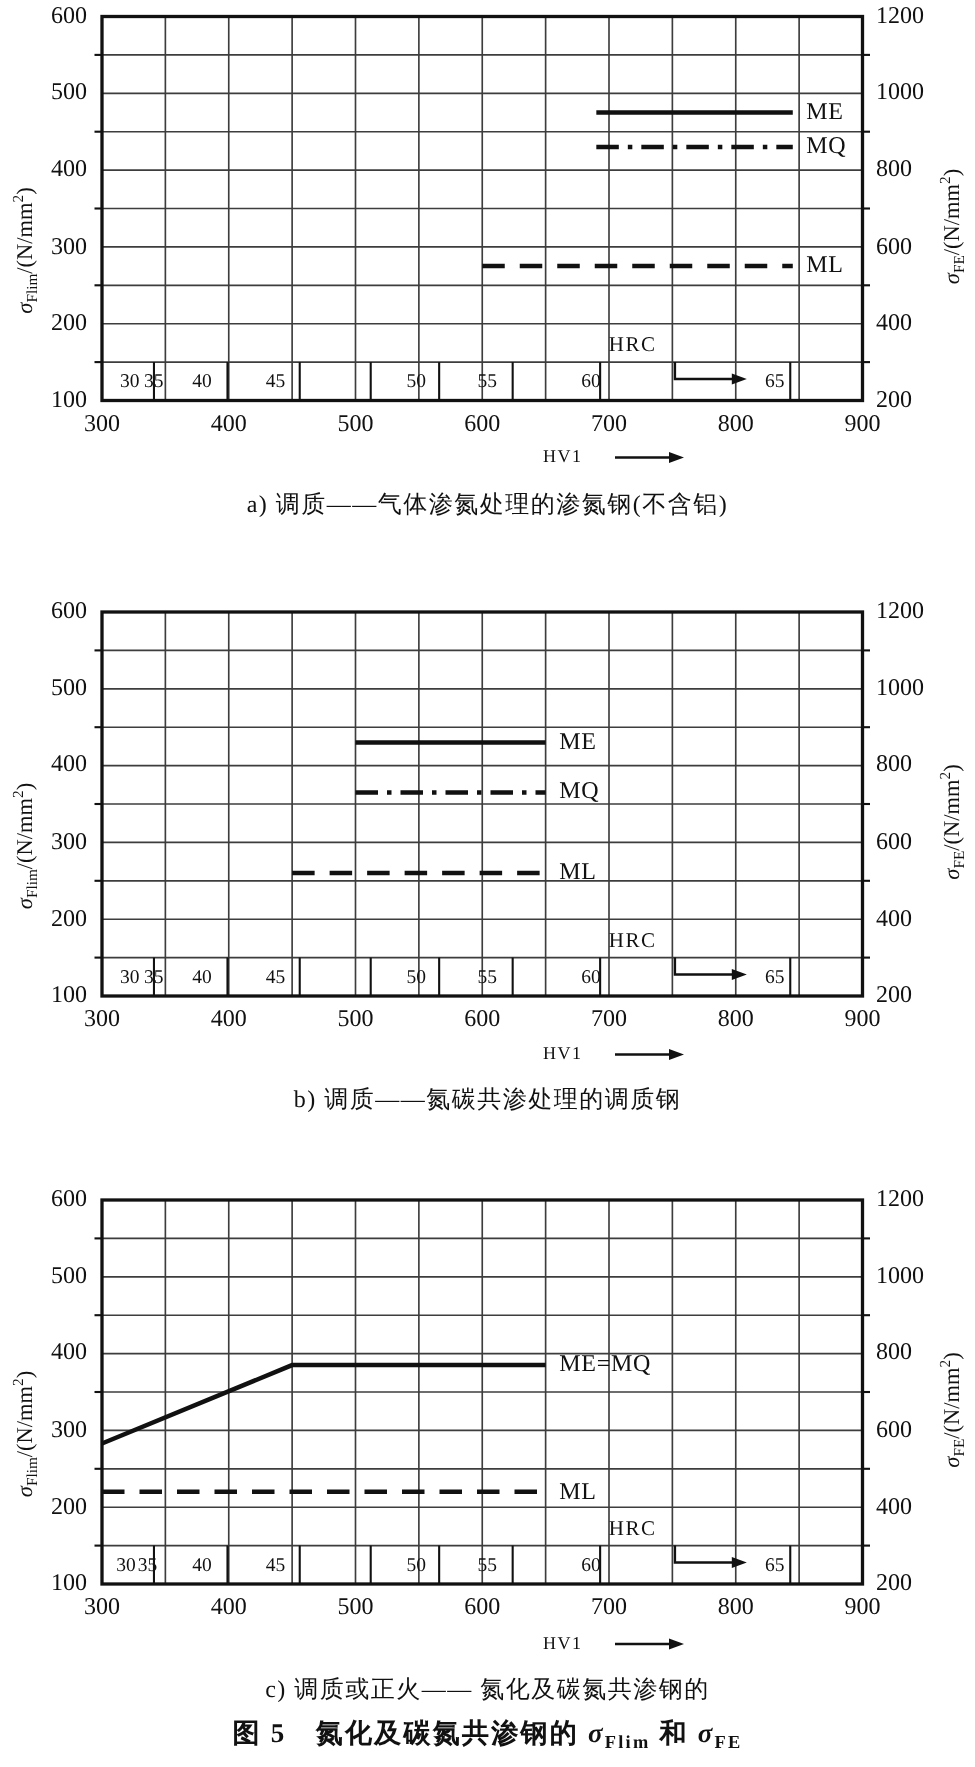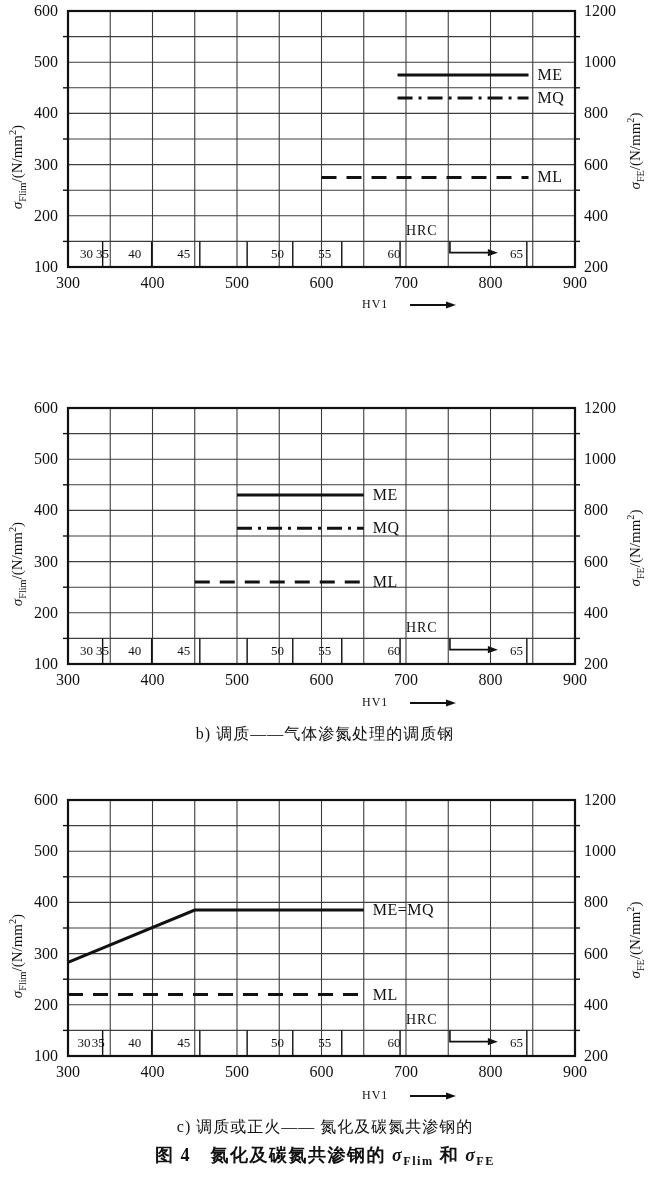--- a/index.html
+++ b/index.html
@@ -278,17 +278,18 @@
       <div class="xtick" style="left: 462.5px; top: 1063px; width: 56px;">800</div>
       <div class="xtick" style="left: 547px; top: 1063px; width: 56px;">900</div>
       <div class="axistitle" style="left: -96px; top: 946px; width: 220px; height: 20px;"><span><span class="it">σ</span><span class="sub">Flim</span><span>/(N/mm</span><span class="sup">2</span><span>)</span></span></div>
       <div class="axistitle" style="left: 522px; top: 930px; width: 220px; height: 20px;"><span><span class="it">σ</span><span class="sub">FE</span><span>/(N/mm</span><span class="sup">2</span><span>)</span></span></div>
     </div>
 
   <div class="hv1" style="left:362px;top:295px;">HV1</div>
   <div class="hv1" style="left:362px;top:693px;">HV1</div>
   <div class="hv1" style="left:362px;top:1086px;">HV1</div>
 
-  <div class="caption" style="top:724px;">b) 调质——气体渗氮处理的调质钢</div>
+  <div class="caption" style="top:327px;">a) 调质——气体渗氮处理的渗氮钢(不含铝)</div>
+  <div class="caption" style="top:724px;">b) 调质——氮碳共渗处理的调质钢</div>
   <div class="caption" style="top:1117px;">c) 调质或正火—— 氮化及碳氮共渗钢的</div>
 
-  <div class="figtitle" style="top:1144px;"><span><span>图 4　氮化及碳氮共渗钢的 </span><span class="it">σ</span><span class="sub">Flim</span><span> 和 </span><span class="it">σ</span><span class="sub">FE</span></span></div>
+  <div class="figtitle" style="top:1144px;"><span><span>图 5　氮化及碳氮共渗钢的 </span><span class="it">σ</span><span class="sub">Flim</span><span> 和 </span><span class="it">σ</span><span class="sub">FE</span></span></div>
 </div>
 
 </body></html>

